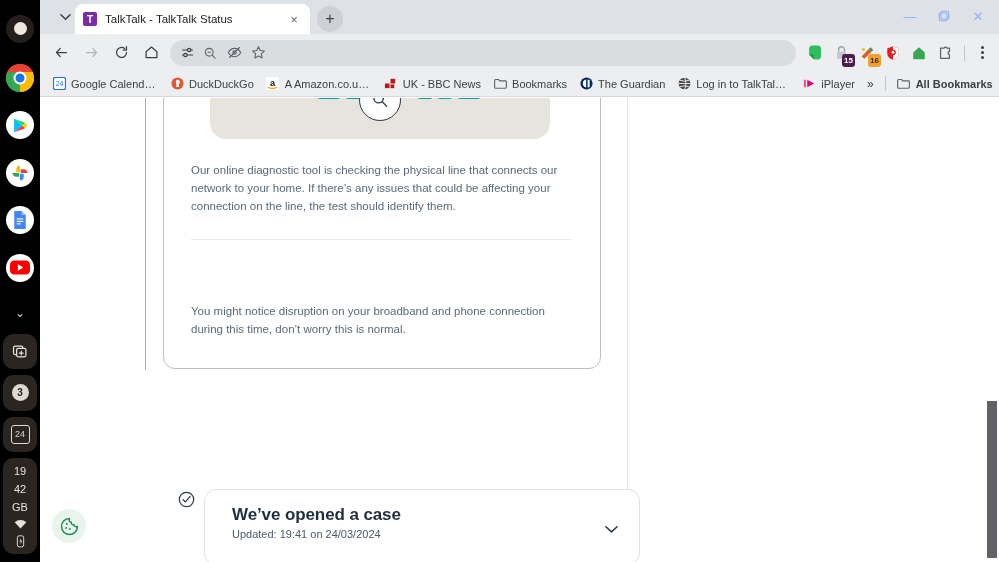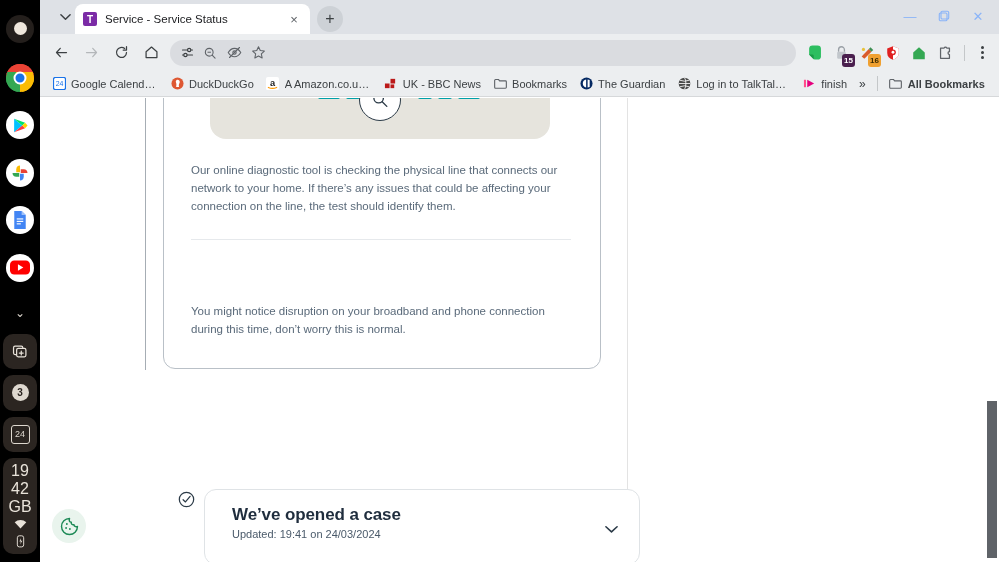--- a/index.html
+++ b/index.html
@@ -47,21 +47,21 @@
   .chev-up {
     color:#d8d2ca; font-size:12px; line-height:1;
   }
 
   .tray-pill {
     width: 34px; background:#2b2521; border-radius:10px;
     display:flex; flex-direction:column; align-items:center; justify-content:center;
     color:#e8e2d9;
   }
   .tray-pill + .tray-pill { margin-top: 6px; }
-  .tray-txt { font-size: 16px; line-height: 14px; font-family:"Liberation Sans", sans-serif; }
+  .tray-txt { font-size: 11px; line-height: 14px; font-family:"Liberation Sans", sans-serif; }
   .badge-circ {
     width:17px;height:17px;border-radius:50%;background:#ded8cf;color:#2b2521;
     font-size:10px;display:flex;align-items:center;justify-content:center;font-weight:bold;
   }
   .sq-24 {
     width:19px;height:19px;border:1.6px solid #ded8cf;border-radius:3px;
     font-size:9px;display:flex;align-items:center;justify-content:center;color:#ded8cf;
   }
 
   
@@ -313,21 +313,21 @@
   <div class="browser">
 
     <div class="tabstrip">
       <div class="tab-chev">
         <svg width="11" height="8" viewBox="0 0 12 8">
             <path d="M1 1.5 L6 6.5 L11 1.5" fill="none" stroke="#3c4043" stroke-width="1.6" stroke-linecap="round" stroke-linejoin="round"></path>
           </svg>
       </div>
       <div class="tab">
         <span class="tab-fav">T</span>
-        <span class="tab-title">Service - Service Status</span>
+        <span class="tab-title">TalkTalk - TalkTalk Status</span>
         <span class="tab-close">×</span>
       </div>
       <div class="tab-new">+</div>
       <div class="wincontrols">
         <div class="wc">—</div>
         <div class="wc">
           <svg width="12" height="12" viewBox="0 0 14 14">
               <rect x="3.5" y="1.5" width="9" height="9" rx="1.5" fill="none" stroke="#8ab4f8" stroke-width="1.3"></rect>
               <rect x="1.5" y="3.5" width="9" height="9" rx="1.5" fill="none" stroke="#8ab4f8" stroke-width="1.3"></rect>
             </svg>
@@ -504,21 +504,21 @@
         </span>
         <span class="bm-label">Log in to TalkTalk -...</span>
       </div>
       <div class="bm">
         <span class="bm-ico">
           <svg width="13" height="13" viewBox="0 0 14 14">
               <rect x="1" y="3" width="2.2" height="8" fill="#ff4b8b"></rect>
               <path d="M4.6 3 L12 7 L4.6 11 Z" fill="#e6007e"></path>
             </svg>
         </span>
-        <span class="bm-label">finish</span>
+        <span class="bm-label">iPlayer</span>
       </div>
       <div class="bm-more">»</div>
       <div class="bm-sep"></div>
       <div class="bm" style="max-width:130px;font-weight:bold;">
         <span class="bm-ico">
           <svg width="13" height="12" viewBox="0 0 14 12">
               <path d="M0.7 2.2 a1 1 0 0 1 1-1 h3.2 l1.2 1.4 h6.2 a1 1 0 0 1 1 1 v6 a1 1 0 0 1 -1 1 H1.7 a1 1 0 0 1 -1 -1 z" fill="none" stroke="#5f6368" stroke-width="1.2"></path>
             </svg>
         </span>
         <span class="bm-label">All Bookmarks</span>

